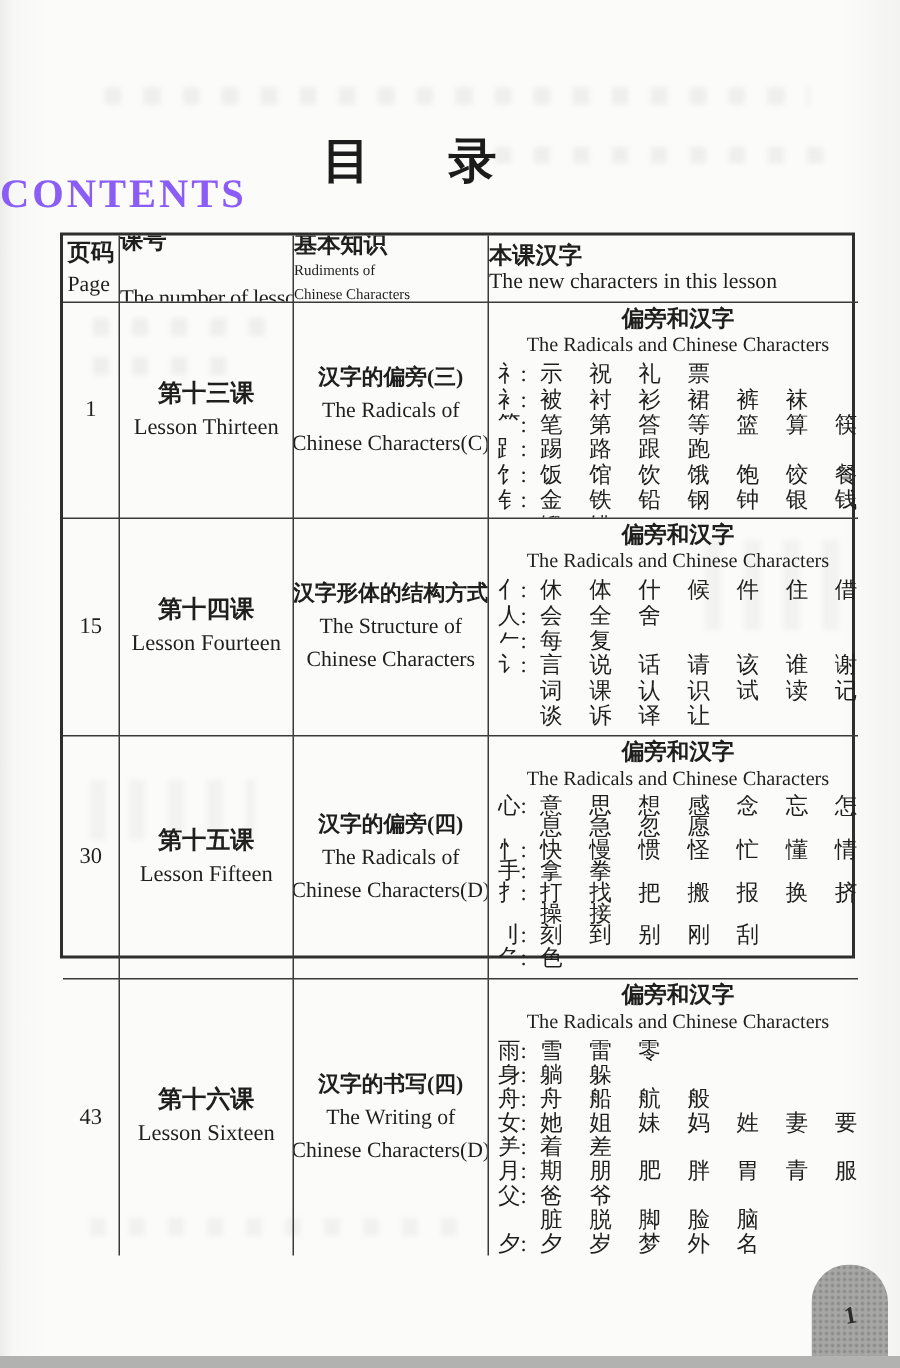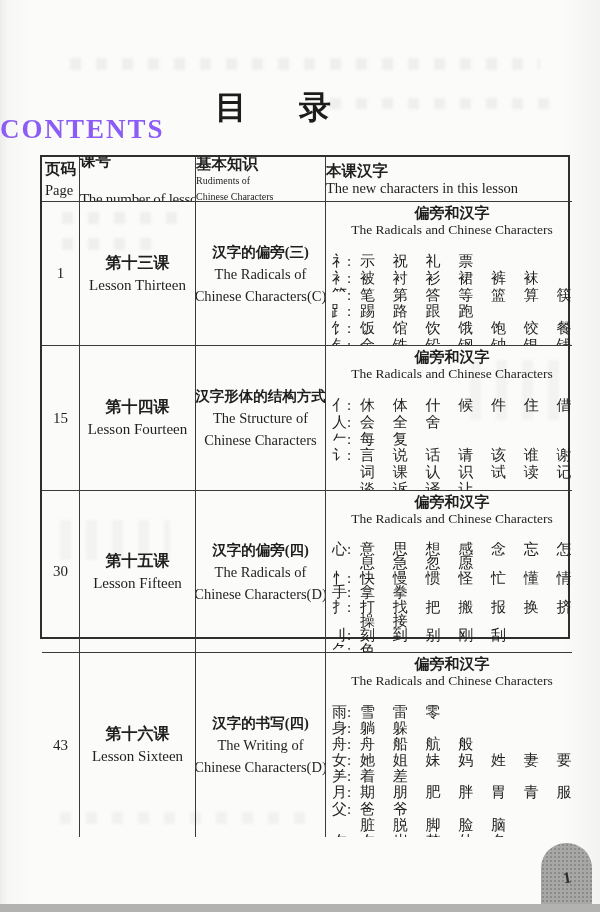--- a/index.html
+++ b/index.html
@@ -34,21 +34,21 @@
   .pagenum{display:flex;align-items:center;justify-content:center;font-size:15px;}
   .mid{display:flex;flex-direction:column;justify-content:center;align-items:center;text-align:center;}
   .mid .zh{font-weight:700;font-size:16px;line-height:22px;white-space:nowrap;}
   .mid .en{font-size:15px;line-height:22px;white-space:nowrap;}
   .topic .zh{font-size:14.5px;}
   .topic .en{font-size:14.5px;}
   
   .charcell{padding:3px 0 16px 6px;}
   .section-zh{text-align:center;font-weight:700;font-size:15px;line-height:17px;}
   .section-en{text-align:center;font-size:13.5px;line-height:15px;white-space:nowrap;}
-  .lines{margin-top:16px;}
+  .lines{margin-top:5px;}
   .char-line{white-space:nowrap;}
   .radical{display:inline-block;width:28px;font-size:15px;}
   .chars{font-size:15px;word-spacing:14px;}
   .r0 .char-line,.r1 .char-line{line-height:15.8px;}
   .r2 .char-line{line-height:14.4px;}
   .r3 .char-line{line-height:15.1px;}
   
   .bottom-strip{position:absolute;left:0;bottom:0;width:600px;height:8px;background:#b2b2b0;}
   .page-tab{position:absolute;left:541px;top:843px;width:51px;height:69px;
     border-radius:25px 25px 0 0;background-color:#a7a7a5;

